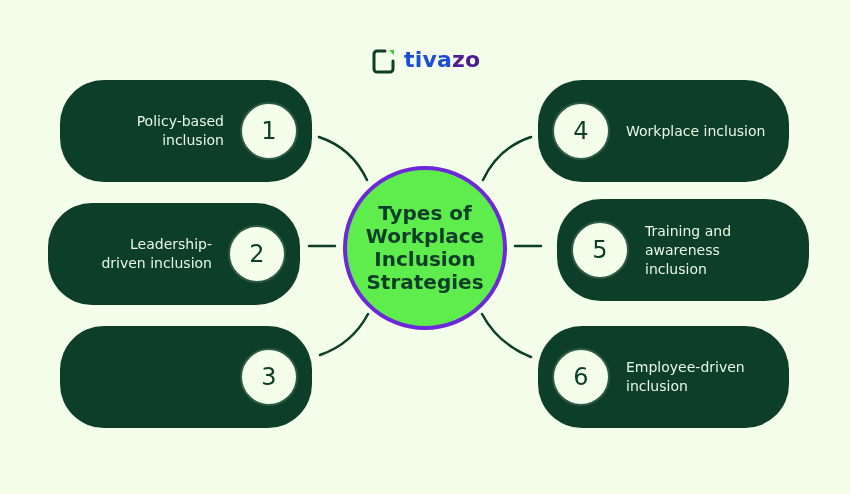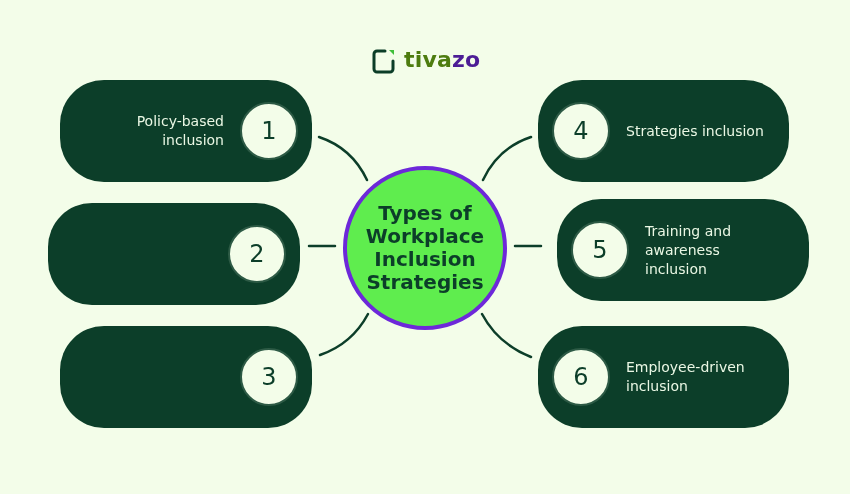--- a/index.html
+++ b/index.html
@@ -29,21 +29,21 @@
       position: relative;
     }
     .logo-text {
       font-family: "DejaVu Sans", sans-serif;
       font-weight: bold;
       font-size: 22px;
       letter-spacing: 0.2px;
       line-height: 1;
       margin-top: -2px;
     }
-    .logo-text .a { color: #4d7c0f; }
+    .logo-text .a { color: #1d4ed8; }
     .logo-text .b { color: #4c1d95; }
 
     .connectors {
       position: absolute;
       left: 0; top: 0;
       width: 850px; height: 494px;
       pointer-events: none;
     }
 
     .pill {
@@ -129,30 +129,32 @@
   </g>
 </svg>
 
 <div class="pill left" style="left:60px; top:80px; width:252px;">
   <span class="label">Policy-based
 inclusion</span>
   <span class="num">1</span>
 </div>
 
 <div class="pill left" style="left:48px; top:203px; width:252px;">
+  <span class="label">Leadership-
+driven inclusion</span>
   <span class="num">2</span>
 </div>
 
 <div class="pill left" style="left:60px; top:326px; width:252px;">
   <span class="num">3</span>
 </div>
 
 <div class="pill right" style="left:538px; top:80px; width:251px;">
   <span class="num">4</span>
-  <span class="label">Strategies inclusion</span>
+  <span class="label">Workplace inclusion</span>
 </div>
 
 <div class="pill right" style="left:557px; top:199px; width:252px;">
   <span class="num">5</span>
   <span class="label">Training and
 awareness
 inclusion</span>
 </div>
 
 <div class="pill right" style="left:538px; top:326px; width:251px;">

